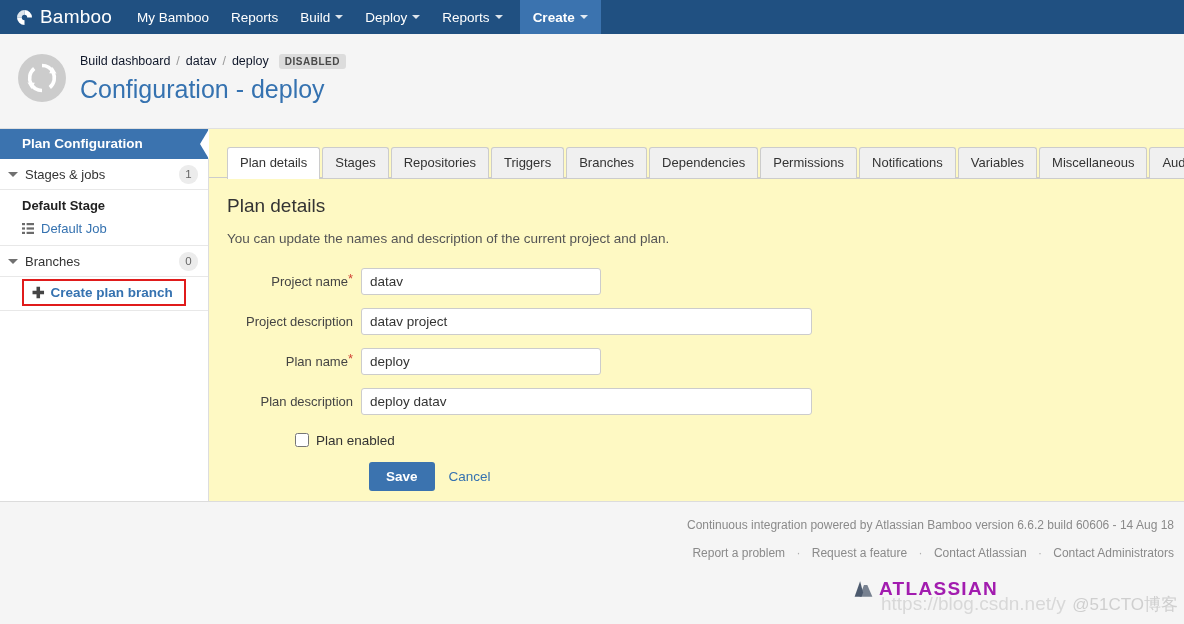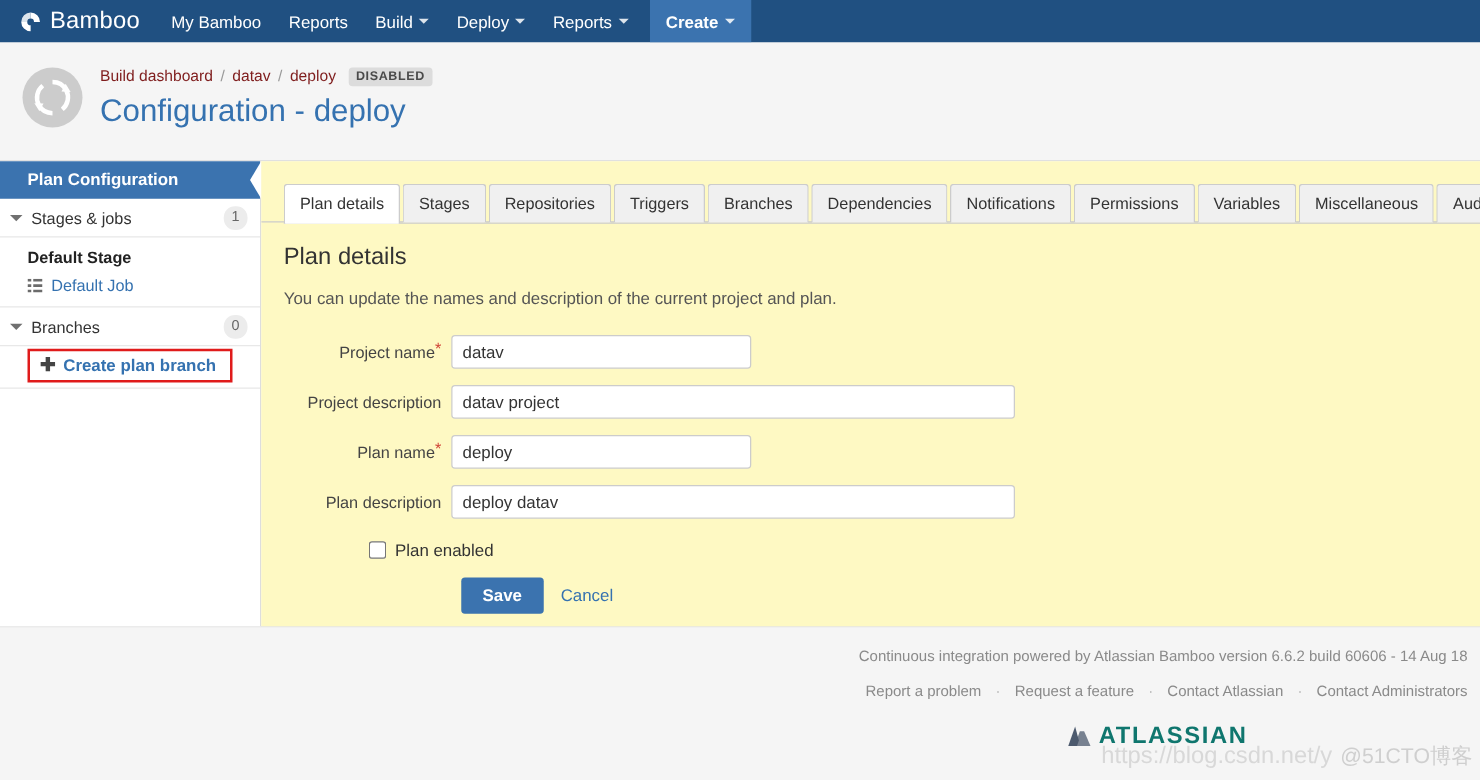--- a/index.html
+++ b/index.html
@@ -74,21 +74,21 @@
     display: flex; align-items: center; justify-content: center;
   }
   #header-text { margin-left: 14px; padding-top: 2px; }
   #breadcrumb {
     font-size: 12.5px;
     color: #707070;
     display: flex; align-items: center;
     height: 18px;
   }
   #breadcrumb a {
-    color: #7f1d1d;
+    color: #0f172a;
     text-decoration: none;
   }
   #breadcrumb .sep { margin: 0 6px; color: #999; }
   #breadcrumb .disabled-badge {
     margin-left: 10px;
     background: #dcdcdc;
     color: #4a4a4a;
     font-size: 10px;
     font-weight: bold;
     letter-spacing: .5px;
@@ -346,21 +346,21 @@
     color: #8a8a8a;
   }
   #footer-links a { color: #8a8a8a; text-decoration: none; }
   #footer-links .dot { margin: 0 8px; color: #b0b0b0; }
   #footer-logo {
     margin-top: 18px;
     padding-right: 186px;
     display: flex;
     justify-content: flex-end;
     align-items: center;
-    color: #0f766e;
+    color: #a21caf;
     font-size: 19px;
     font-weight: bold;
     letter-spacing: 1.3px;
   }
   #footer-logo .mark { margin-right: 6px; display: flex; }
 
   #watermark {
     position: absolute;
     left: 0; right: 0;
     bottom: 6px;
@@ -485,22 +485,22 @@
 
   <div id="content">
 
     <div id="tabbar">
       <a class="tab active" href="#">Plan details</a>
       <a class="tab" href="#">Stages</a>
       <a class="tab" href="#">Repositories</a>
       <a class="tab" href="#">Triggers</a>
       <a class="tab" href="#">Branches</a>
       <a class="tab" href="#">Dependencies</a>
+      <a class="tab" href="#">Permissions</a>
       <a class="tab" href="#">Notifications</a>
-      <a class="tab" href="#">Permissions</a>
       <a class="tab" href="#">Variables</a>
       <a class="tab" href="#">Miscellaneous</a>
       <a class="tab" href="#">Audit log</a>
     </div>
 
     <div id="content-inner">
       <h2 id="section-title">Plan details</h2>
       <p id="section-desc">You can update the names and description of the current project and plan.</p>
 
       <form>

